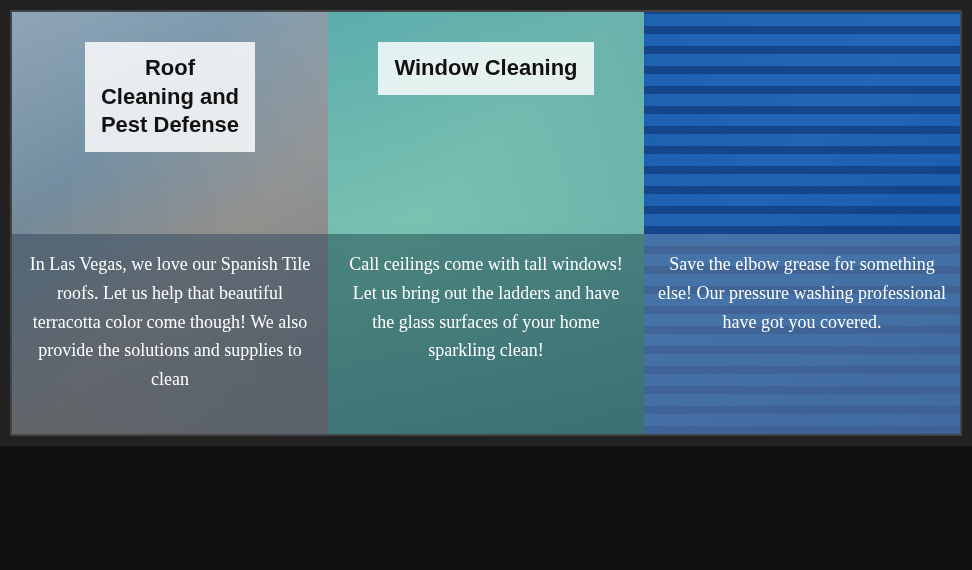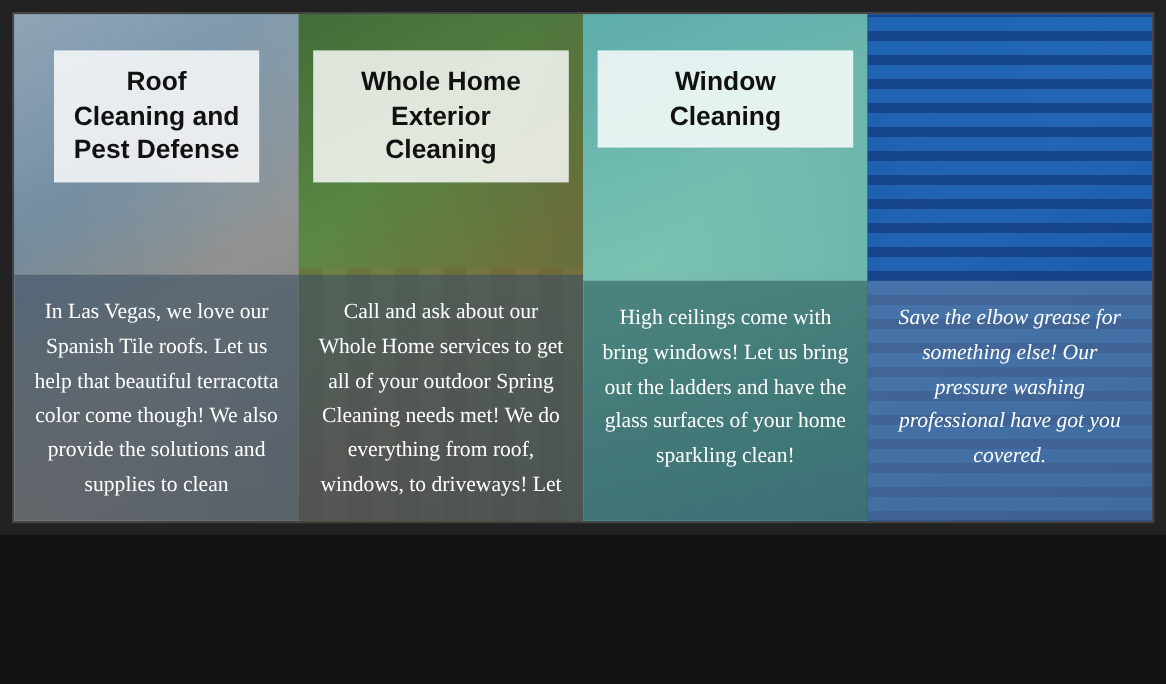--- a/index.html
+++ b/index.html
@@ -145,58 +145,48 @@
       width: 100%;
       min-height: 200px;
     }
 
     .card-3 .desc-box {
       background: rgba(50,100,100,0.65);
     }
 
     .card-4 .desc-box {
       background: rgba(100,130,160,0.55);
-      font-style: italic;
     }
 
     .spacer { flex: 1; }
   </style>
 </head>
 <body>
 
 <div class="outer-border">
   <div class="cards-container">
 
     <div class="card card-1 card-1-bg">
       <div class="title-box">
         <h2>Roof<br>Cleaning and<br>Pest Defense</h2>
       </div>
       <div class="spacer"></div>
       <div class="desc-box">
         <span>In Las Vegas, we love our Spanish Tile roofs. Let us help that beautiful terracotta color come though! We also provide the solutions and supplies to clean</span>
       </div>
     </div>
 
-    <div class="card card-2 card-2-bg">
-      <div class="title-box">
-        <h2>Whole Home<br>Exterior Cleaning</h2>
-      </div>
-      <div class="spacer"></div>
-      <div class="desc-box">
-        <span>Call and ask about our Whole Home services to get all of your outdoor Spring Cleaning needs met! We do everything from roof, windows, to driveways! Let</span>
-      </div>
-    </div>
 
     <div class="card card-3 card-3-bg">
       <div class="title-box">
         <h2>Window Cleaning</h2>
       </div>
       <div class="spacer"></div>
       <div class="desc-box">
-        <span>High ceilings come with bring windows! Let us bring out the ladders and have the glass surfaces of your home sparkling clean!</span>
+        <span>Call ceilings come with tall windows! Let us bring out the ladders and have the glass surfaces of your home sparkling clean!</span>
       </div>
     </div>
 
     <div class="card card-4 card-4-bg">
       <div class="spacer"></div>
       <div class="desc-box">
         <span>Save the elbow grease for something else! Our pressure washing professional have got you covered.</span>
       </div>
     </div>
 

